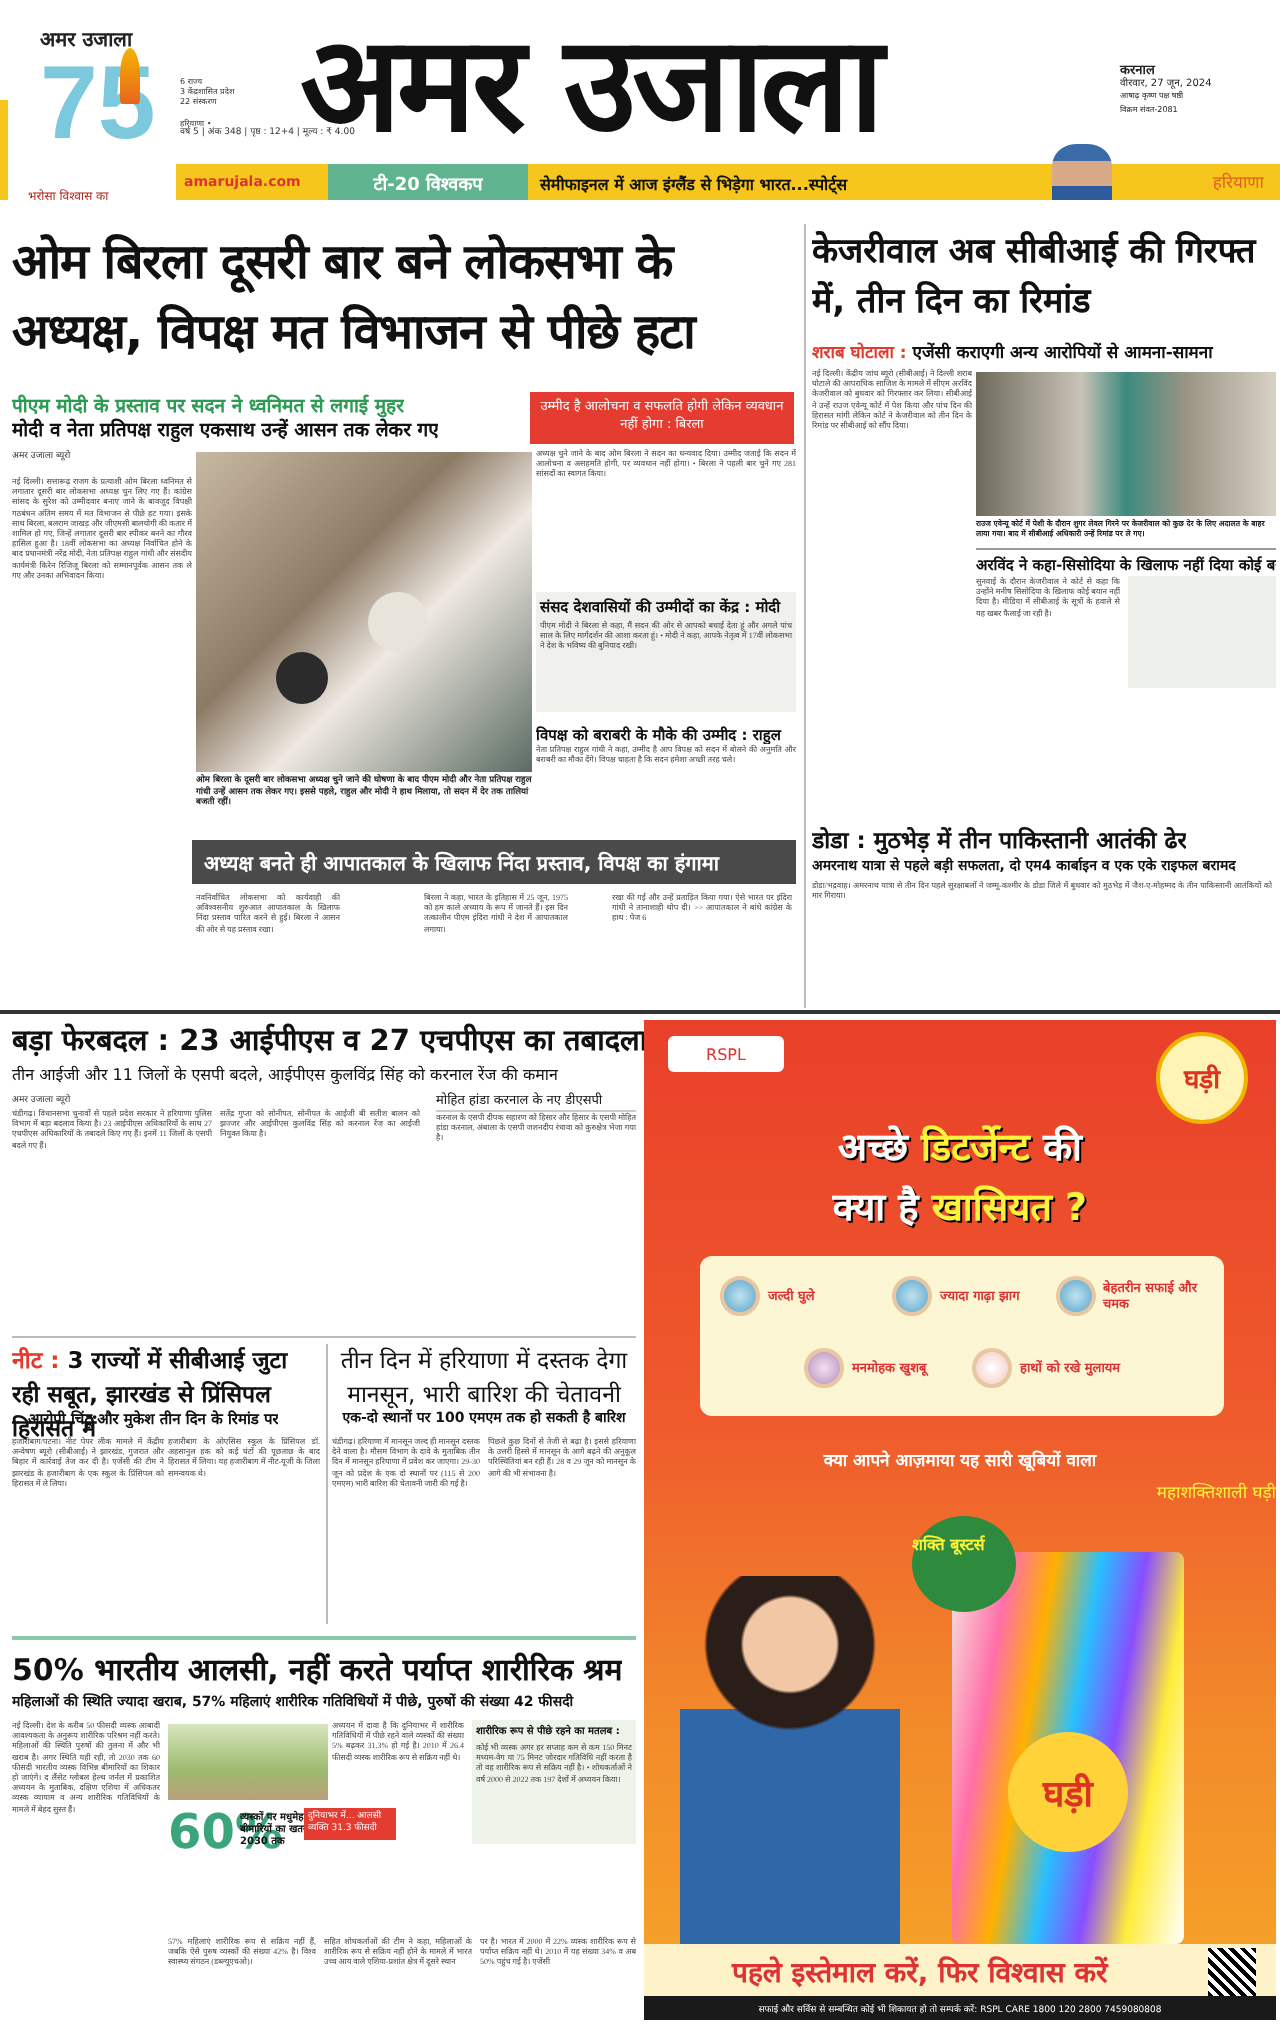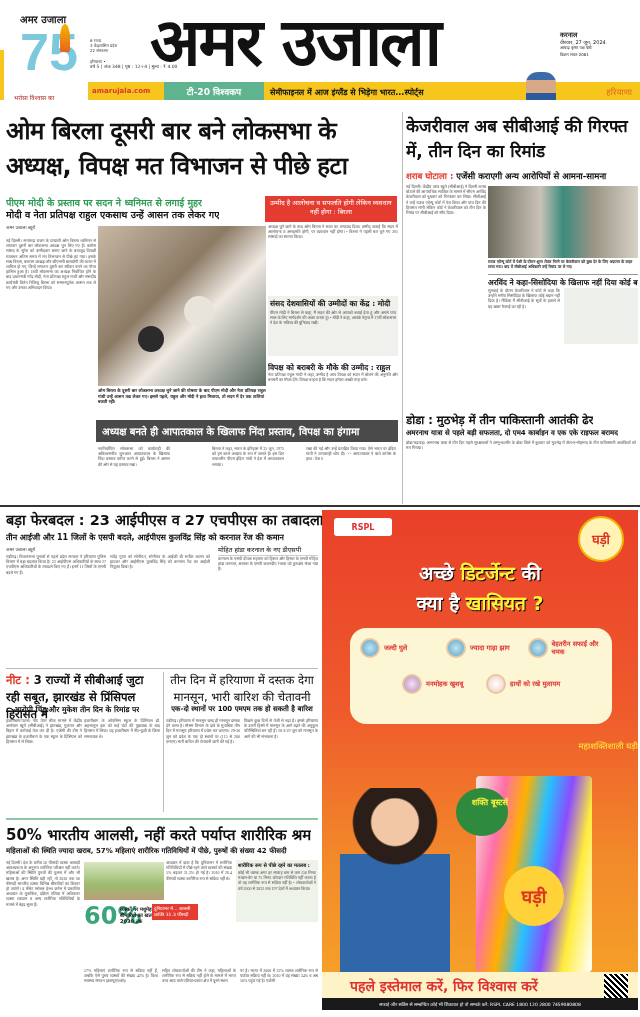--- a/index.html
+++ b/index.html
@@ -50,21 +50,21 @@
 #kej-col{left:406px;top:184px;width:80px;height:228px}
 #kej-photo{left:488px;top:186px;width:150px;height:72px;background:linear-gradient(90deg,#6d6a5b,#c9c3b7 35%,#3d8a7e 50%,#9a9485 70%,#d8d2c6)}
 #kej-caption{left:488px;top:260px;width:150px;font-size:3.8px;line-height:4.8px;font-weight:bold;color:#222}
 #kej-sub2{left:488px;top:274px;width:150px;font-size:7.5px;font-weight:bold;border-top:1px solid #999;padding-top:2px}
 .kej-c2{top:288px;height:56px}
 #doda-head{left:406px;top:412px;font-size:11.5px;font-weight:bold}
 #doda-sub{left:406px;top:428px;font-size:7px;font-weight:bold}
 .doda-col{top:440px;width:76px;height:62px}
 
 #tr-head{left:6px;top:509px;font-size:14.5px;font-weight:bold}
-#tr-sub{left:6px;top:531px;font-size:8px;font-weight:bold}
+#tr-sub{left:6px;top:531px;font-size:8px;font-weight:normal}
 #tr-byline{left:6px;top:546px;font-size:4.5px;color:#333}
 .tr-col{top:554px;width:100px;height:70px}
 #mohit{left:218px;top:545px;width:100px;font-size:6.5px;font-weight:normal;border-bottom:1px solid #ccc;padding-bottom:1px}
 #neet-head{left:6px;top:672px;width:155px;font-size:11.5px;line-height:17px;font-weight:bold}
 #neet-head .red{color:#e23a2c}
 #neet-sub{left:14px;top:704px;font-size:7.5px;font-weight:bold}
 .neet-col{top:718px;width:76px;height:94px}
 #mon-head{left:166px;top:672px;width:152px;font-size:11.5px;line-height:17px;font-weight:normal;text-align:center}
 #mon-sub{left:166px;top:704px;width:152px;font-size:7px;font-weight:bold;text-align:center}
 .mon-col{top:718px;width:74px;height:94px}
@@ -75,36 +75,36 @@
 #lazy-photo{left:84px;top:862px;width:80px;height:38px;background:linear-gradient(#d8e6c0,#9dbb6f 60%,#b99f7a)}
 #lazy-60{left:84px;top:902px;font-size:24px;font-weight:bold;color:#3aa57a}
 #lazy-60txt{left:120px;top:906px;width:46px;font-size:5px;line-height:6px;font-weight:bold}
 #lazy-col2{left:166px;top:860px;width:66px;height:60px}
 #lazy-badge{left:152px;top:904px;width:46px;height:16px;background:#e53c32;color:#fff;font-size:4.5px;line-height:6px;padding:2px}
 #lazy-box{left:236px;top:860px;width:82px;height:62px;background:#eef3ea}
 #lazy-box .h{font-size:5px;font-weight:bold;padding:2px}
 .lazy-bottom{top:968px;width:74px;height:40px}
 
 #ad{left:322px;top:510px;width:316px;height:500px;background:linear-gradient(#e9402a,#ef5a2c 40%,#f28a2a 70%,#f6a627);overflow:hidden}
-#ad .rspl{position:absolute;left:12px;top:8px;width:58px;height:18px;background:#fff;border-radius:3px;color:#d33;font-size:8px;font-weight:bold;display:flex;align-items:center;justify-content:center}
+#ad .rspl{position:absolute;left:12px;top:8px;width:58px;height:18px;background:#fff;border-radius:3px;color:#d33;font-size:8px;font-weight:normal;display:flex;align-items:center;justify-content:center}
 #ad .ghadi-logo{position:absolute;left:256px;top:6px;width:46px;height:46px;border-radius:50%;background:#fff4b5;color:#d32;font-size:13px;font-weight:bold;display:flex;align-items:center;justify-content:center;border:2px solid #f0b400}
 #ad .h1{position:absolute;left:0;right:0;top:50px;text-align:center;color:#fff;font-size:19px;font-weight:bold;text-shadow:1px 1px 0 #000}
 #ad .h1 .y{color:#fff23a}
 #ad .h2{position:absolute;left:0;right:0;top:80px;text-align:center;color:#fff;font-size:19px;font-weight:bold;text-shadow:1px 1px 0 #000}
 #ad .h2 .y{color:#fff23a}
-#ad .feat{position:absolute;left:28px;top:118px;width:262px;height:96px;background:#fdf6d5;border-radius:16px}
+#ad .feat{position:absolute;left:28px;top:118px;width:262px;height:80px;background:#fdf6d5;border-radius:6px}
 .fitem{position:absolute;display:flex;align-items:center;gap:4px;font-size:6.5px;line-height:8px;color:#d33;font-weight:bold}
 .fitem .c{width:20px;height:20px;border-radius:50%;border:2px solid #e8c6a0;background:radial-gradient(#bfe3f0,#5aa3c9)}
 #ad .q1{position:absolute;left:0;right:0;top:214px;text-align:center;color:#fff;font-size:8.5px;font-weight:bold}
 #ad .q2{position:absolute;left:0;right:0;top:230px;text-align:right;color:#fff23a;font-size:8.5px;font-weight:normal}
-#ad .booster{position:absolute;left:134px;top:278px;width:52px;height:48px;border-radius:50%;background:#2e8a3c;color:#fff23a;font-size:8px;font-weight:bold;text-align:right;line-height:10px;padding-top:10px}
+#ad .booster{position:absolute;left:134px;top:248px;width:52px;height:48px;border-radius:50%;background:#2e8a3c;color:#fff23a;font-size:8px;font-weight:bold;text-align:left;line-height:10px;padding-top:10px}
 #ad .pack{position:absolute;left:154px;top:266px;width:116px;height:196px;background:linear-gradient(100deg,#f6e9e0,#ff6fa8 20%,#ffb000 35%,#27c0ff 50%,#8a4dff 65%,#ffec3a 80%,#fff);border-radius:4px}
 #ad .pack .g{position:absolute;left:28px;top:90px;width:60px;height:60px;border-radius:50%;background:#ffd23a;color:#d32;font-size:18px;font-weight:bold;display:flex;align-items:center;justify-content:center}
 #ad .woman{position:absolute;left:18px;top:278px;width:110px;height:190px;background:radial-gradient(circle at 50% 18%,#f1c7a5 0 14%,#2b1d17 15% 25%,transparent 26%),linear-gradient(transparent 35%,#2f67a8 35%);}
-#ad .slogan{position:absolute;left:0;top:462px;width:316px;height:26px;background:#fdf2c8;color:#d33;font-size:14px;font-weight:bold;display:flex;align-items:center;padding-left:28px}
+#ad .slogan{position:absolute;left:0;top:462px;width:316px;height:26px;background:#fdf2c8;color:#d33;font-size:14px;font-weight:bold;display:flex;align-items:center;padding-left:44px}
 #ad .qr{position:absolute;right:10px;top:464px;width:24px;height:24px;background:repeating-linear-gradient(45deg,#000 0 2px,#fff 2px 4px)}
 #ad .footer{position:absolute;left:0;bottom:0;width:316px;height:12px;background:#1a1a1a;color:#fff;font-size:4.5px;display:flex;align-items:center;justify-content:center}
 </style>
 </head>
 <body>
 
 <div class="abs yelbar"></div>
 <div class="abs" id="logo75">
   <span class="brand">अमर उजाला</span>
   <span class="num">75</span>
@@ -246,20 +246,21 @@
       </div>
     <div class="fitem" style="left:52px;top:46px">
         <span class="c" style="background:radial-gradient(#f4e0f0,#b58fc0)"></span>
         <span>मनमोहक खुशबू</span>
       </div>
     <div class="fitem" style="left:136px;top:46px">
         <span class="c" style="background:radial-gradient(#fff,#f2c9c0)"></span>
         <span>हाथों को रखे मुलायम</span>
       </div>
   </div>
+  <div class="q1">क्या आपने आज़माया यह सारी खूबियों वाला</div>
   <div class="q2">महाशक्तिशाली घड़ी</div>
   <div class="woman"></div>
   <div class="pack">
       <span class="g">घड़ी</span>
     </div>
   <div class="booster">शक्ति बूस्टर्स</div>
   <div class="slogan">पहले इस्तेमाल करें, फिर विश्वास करें</div>
   <div class="qr"></div>
   <div class="footer">सफाई और सर्विस से सम्बन्धित कोई भी शिकायत हो तो सम्पर्क करें: RSPL CARE 1800 120 2800  7459080808</div>
 </div>

